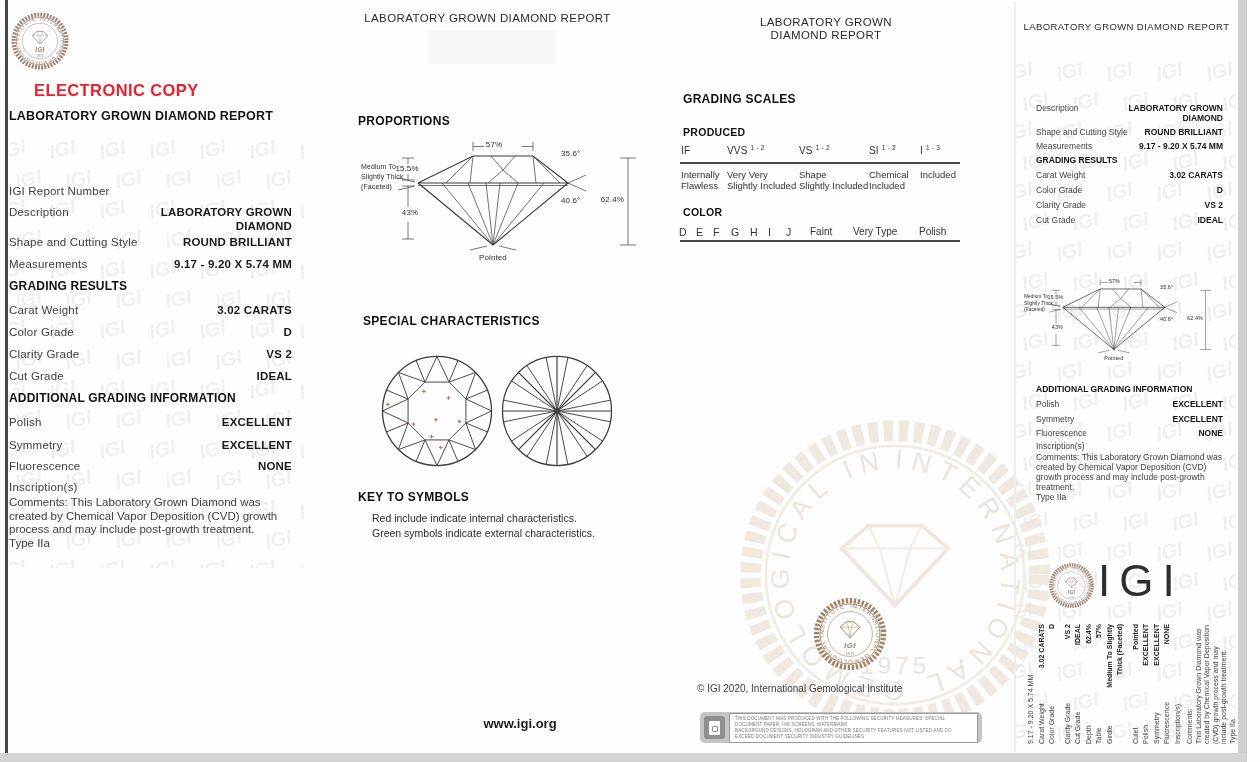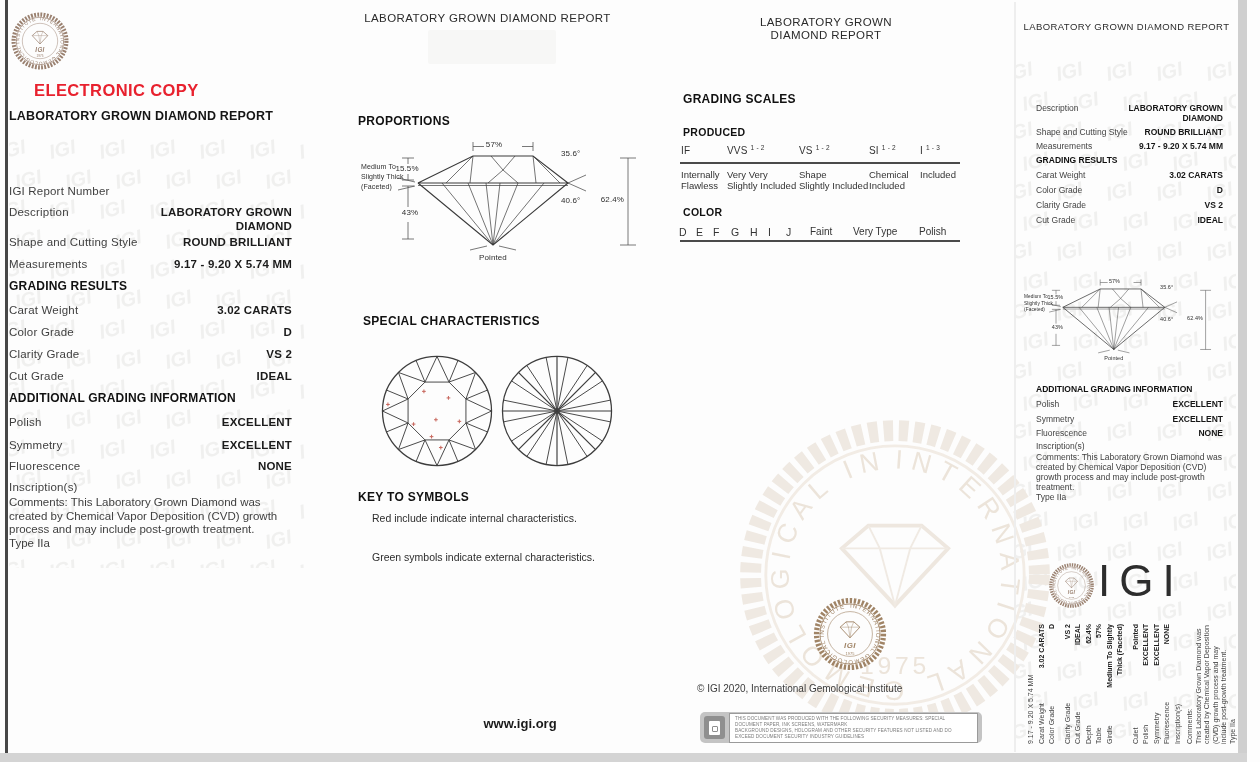--- a/index.html
+++ b/index.html
@@ -497,21 +497,21 @@
         <line x1="50" y1="50" x2="59.37029291760825" y2="3.9435388828210023" stroke="#3d3d3d" stroke-width="0.8"></line>
         <line x1="50" y1="50" x2="75.94103830966672" y2="10.80736636284309" stroke="#3d3d3d" stroke-width="0.8"></line>
         <line x1="50" y1="50" x2="83.23401871576772" y2="16.76598128423226" stroke="#3d3d3d" stroke-width="1"></line>
         <line x1="50" y1="50" x2="89.19263363715692" y2="24.058961690333287" stroke="#3d3d3d" stroke-width="0.8"></line>
         <line x1="50" y1="50" x2="96.056461117179" y2="40.62970708239176" stroke="#3d3d3d" stroke-width="0.8"></line>
       </svg>
   </div>
 
   <div class="sh" style="left:358px;top:490px;">KEY TO SYMBOLS</div>
   <div class="key-line" style="top:512px;">Red include indicate internal characteristics.</div>
-  <div class="key-line" style="top:551px;text-align:right;">Green symbols indicate external characteristics.</div>
+  <div class="key-line" style="top:527px;text-align:right;">Green symbols indicate external characteristics.</div>
   <div id="website" class="abs">www.igi.org</div>
 
   <div class="ptitle" style="left:680px;top:16px;width:292px;">LABORATORY GROWN</div>
   <div class="ptitle" style="left:680px;top:29px;width:292px;">DIAMOND REPORT</div>
   <div class="sh" style="left:683px;top:92px;">GRADING SCALES</div>
   <div class="sh" style="left:683px;top:126px;font-size:10.5px;">PRODUCED</div>
 
   <div class="cgrade" style="left:681px;"><span>IF</span><sup></sup></div>
   <div class="cgrade" style="left:727px;"><span>VVS</span> <sup>1 - 2</sup></div>
   <div class="cgrade" style="left:799px;"><span>VS</span> <sup>1 - 2</sup></div>

